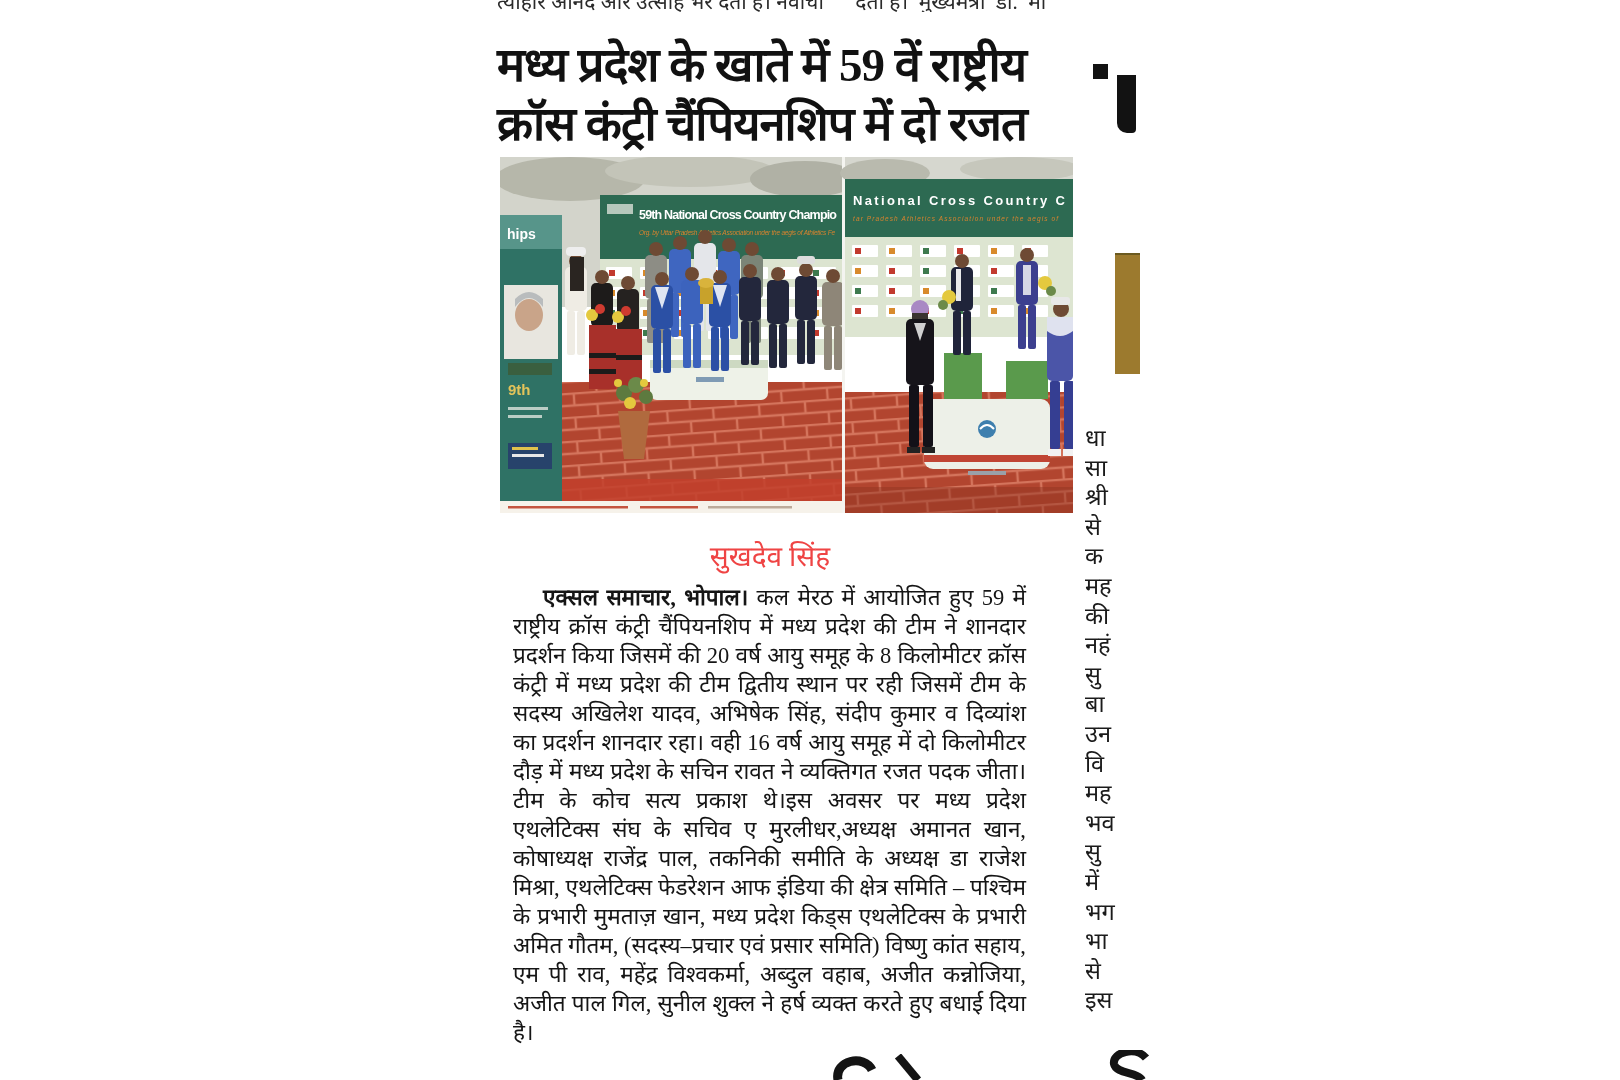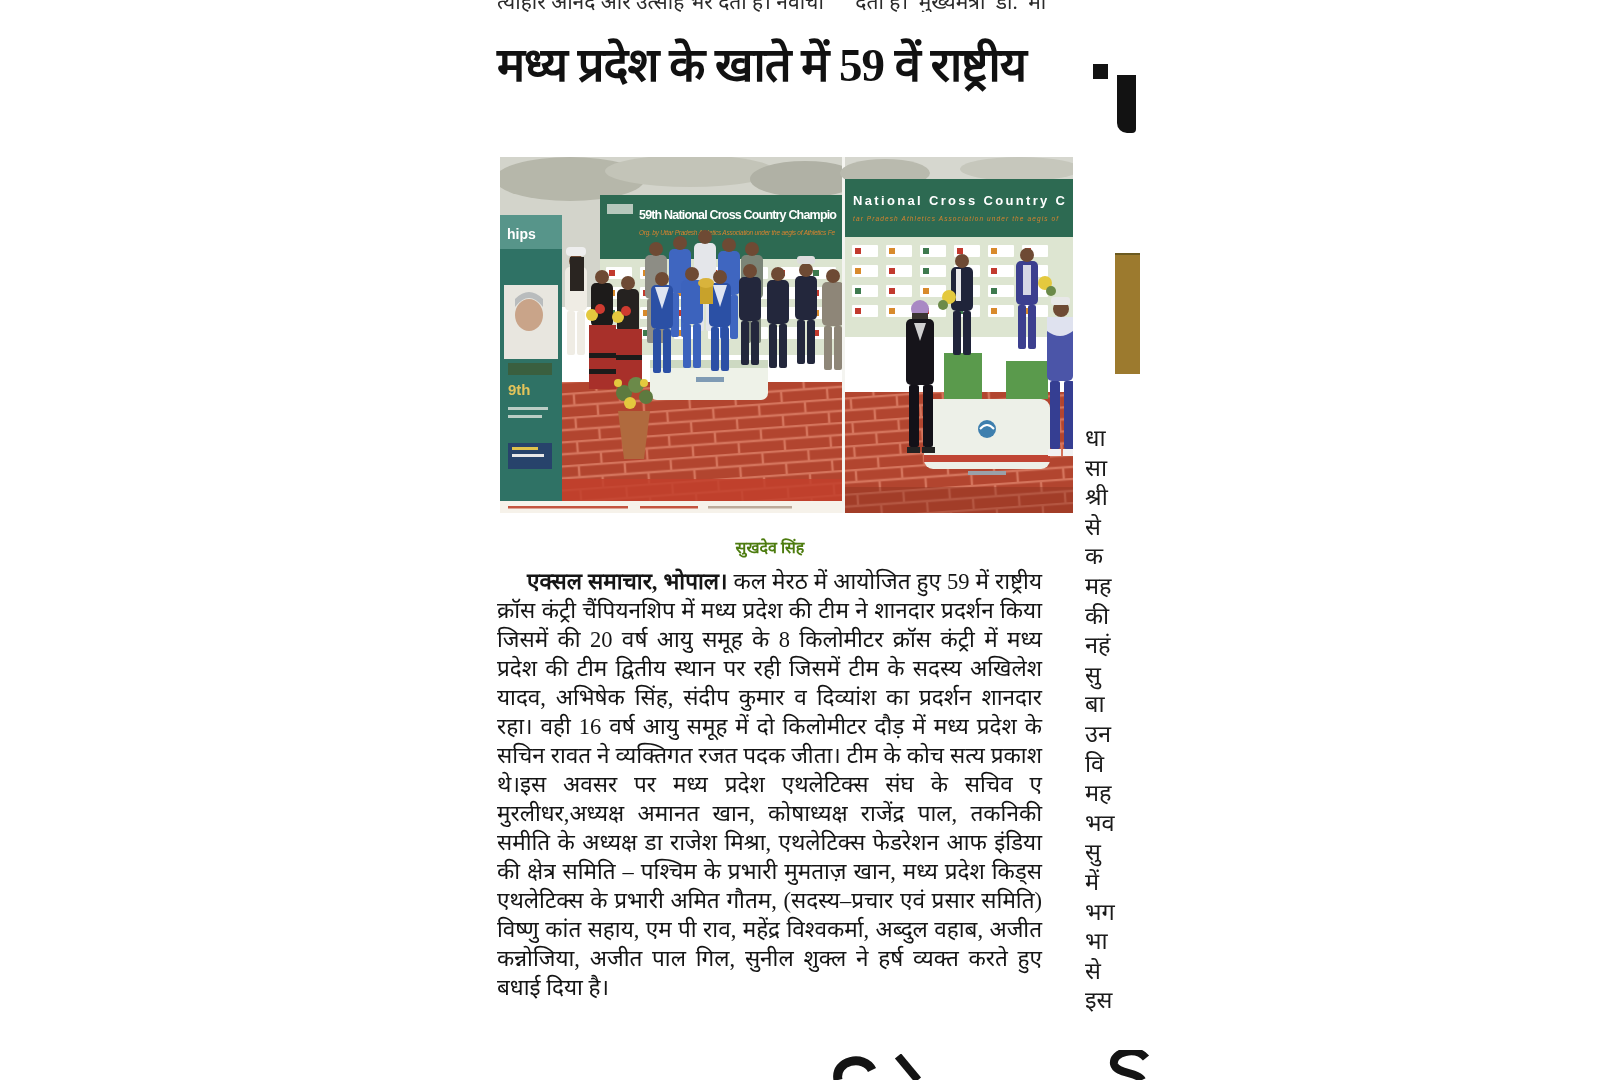--- a/index.html
+++ b/index.html
@@ -12,25 +12,25 @@
 
   
   .headline{position:absolute;left:497px;top:36px;width:546px;text-align:left;
             font-weight:bold;font-size:47px;line-height:59px;letter-spacing:-1px;color:#111;}
 
   
   .photo-wrap{position:absolute;left:500px;top:157px;width:573px;height:356px;}
 
   
   .byline{position:absolute;left:497px;top:536px;width:546px;text-align:center;
-          font-weight:bold;font-size:16px;color:#4d7c0f;}
+          font-weight:normal;font-size:28px;color:#ef4444;}
   .body-copy{position:absolute;left:497px;top:567px;width:545px;
              font-size:22.5px;line-height:29px;text-align:justify;color:#151515;}
   .body-copy .lead{font-weight:bold;}
-  .body-copy p{margin:0;text-indent:30px;}
+  .body-copy p{margin:16px;text-indent:30px;}
 
   
   .col-frag{position:absolute;left:1085px;top:424px;width:62px;height:600px;overflow:hidden;
             font-size:23.5px;color:#1a1a1a;}
   .col-frag div{height:29.6px;line-height:29.6px;white-space:nowrap;}
 
   
   .glyph-frag{position:absolute;left:1093px;top:55px;width:50px;height:78px;}
   .glyph-frag .dot{position:absolute;left:0;top:9px;width:15px;height:15px;background:#121212;}
   .glyph-frag .bar{position:absolute;left:24px;top:20px;width:19px;height:58px;background:#121212;
@@ -49,20 +49,21 @@
 <body>
 
 <div class="stage">
 
   <div class="top-clip">
     <span>त्योहार आनंद और उत्साह भर देता है। नवाचा      देता है।  मुख्यमंत्री  डॉ.  मो</span>
   </div>
 
   <div class="headline">
     <div>मध्य प्रदेश के खाते में 59 वें राष्ट्रीय</div>
+    <div>क्रॉस कंट्री चैंपियनशिप में दो रजत</div>
   </div>
 
   <div class="photo-wrap">
     <svg width="573" height="356" viewBox="0 0 573 356">
       <defs>
         <pattern id="bricks" width="46" height="24" patternUnits="userSpaceOnUse" patternTransform="rotate(-4)">
           <rect width="46" height="24" fill="#b2452f"></rect>
           <path d="M0,1 H46 M0,13 H46 M11,1 V13 M34,13 V24" stroke="#d4745c" stroke-width="2.4" fill="none"></path>
         </pattern>
         <g id="cellA">

